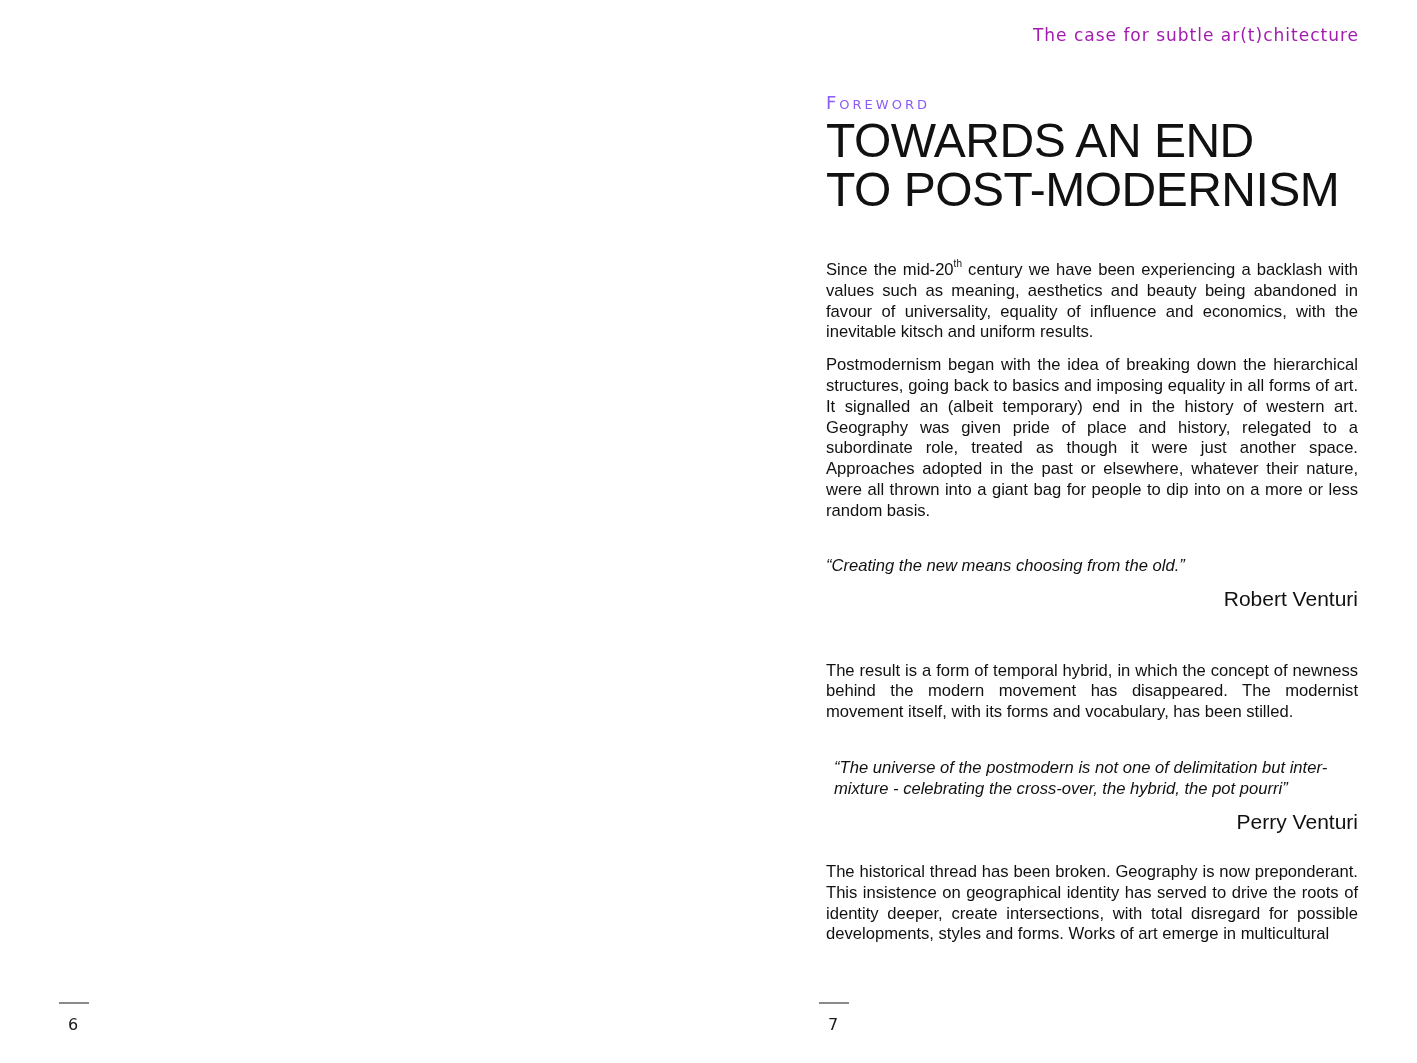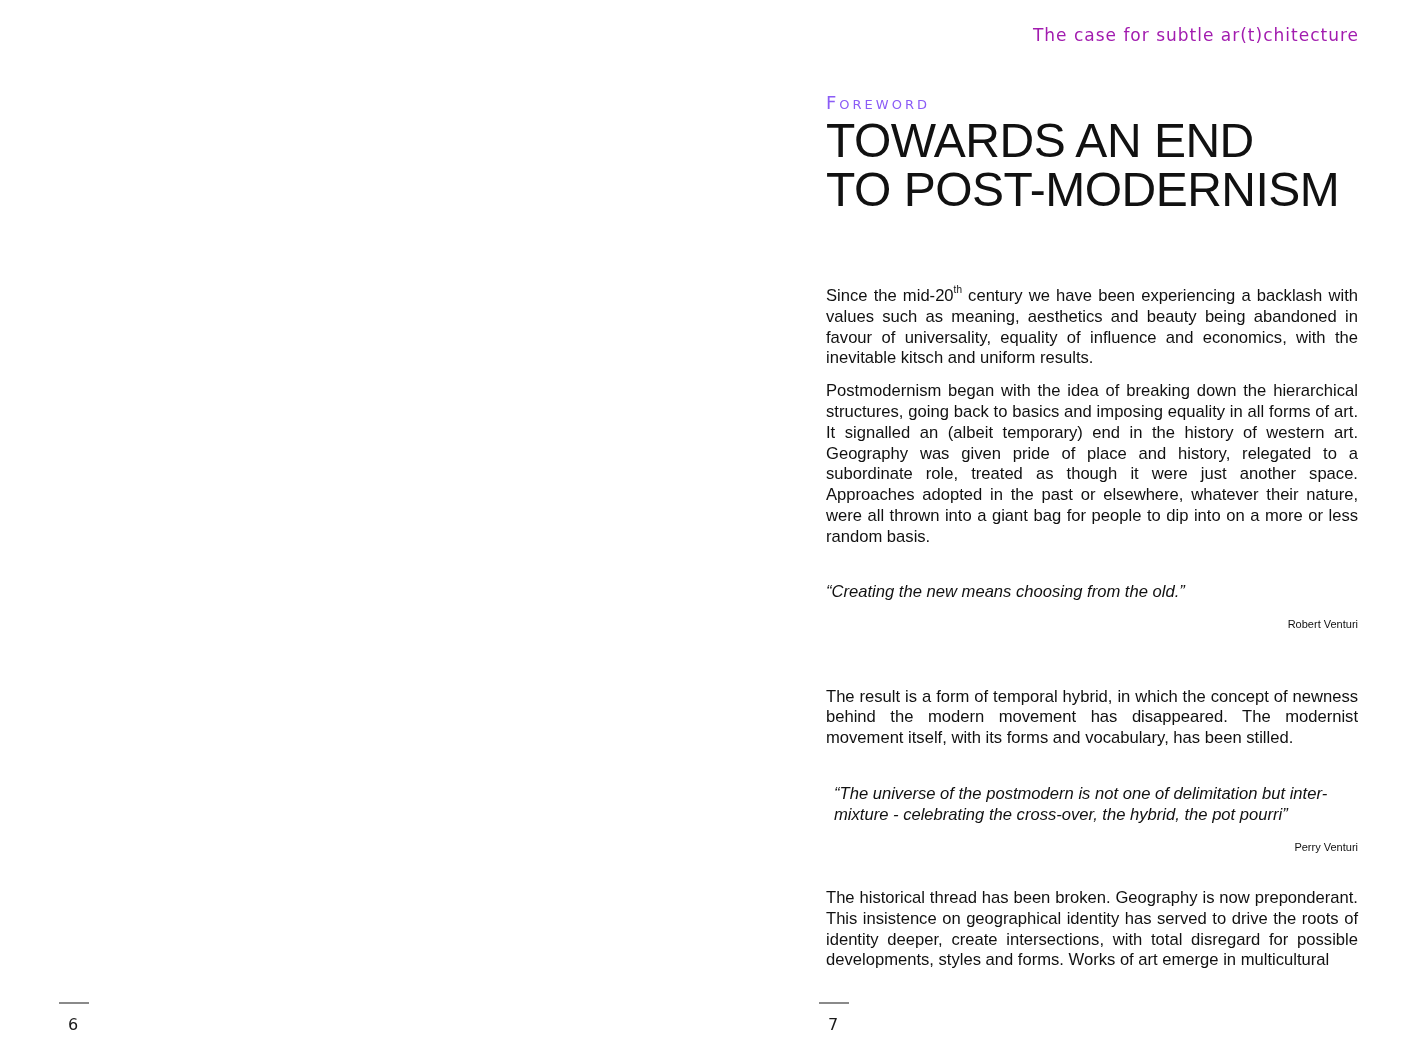--- a/index.html
+++ b/index.html
@@ -59,21 +59,21 @@
     .title span { display: block; }
 
     .body-para {
       font-family: "Liberation Sans", sans-serif;
       font-size: 16.6px;
       line-height: 20.8px;
       text-align: justify;
       margin: 0;
       color: #111111;
     }
-    .p1 { margin-top: 72px; }
+    .p1 { margin-top: 46px; }
     .p2 { margin-top: 12px; }
     .p3 { margin-top: 52px; }
     .p4 { margin-top: 30px; }
 
     sup {
       font-size: 10px;
       line-height: 0;
       position: relative;
       top: -1px;
     }
@@ -83,21 +83,21 @@
       font-style: italic;
       font-size: 16.6px;
       line-height: 21px;
       margin: 0;
     }
     .q1 { margin-top: 33px; }
     .q2 { margin-top: 34px; padding: 0 8px; }
 
     .attribution {
       font-family: "Liberation Sans", sans-serif;
-      font-size: 11px;
+      font-size: 21px;
       line-height: 21px;
       text-align: right;
       margin-top: 12px;
     }
 
     .folio {
       position: absolute;
       top: 1002px;
     }
     .folio-rule {

